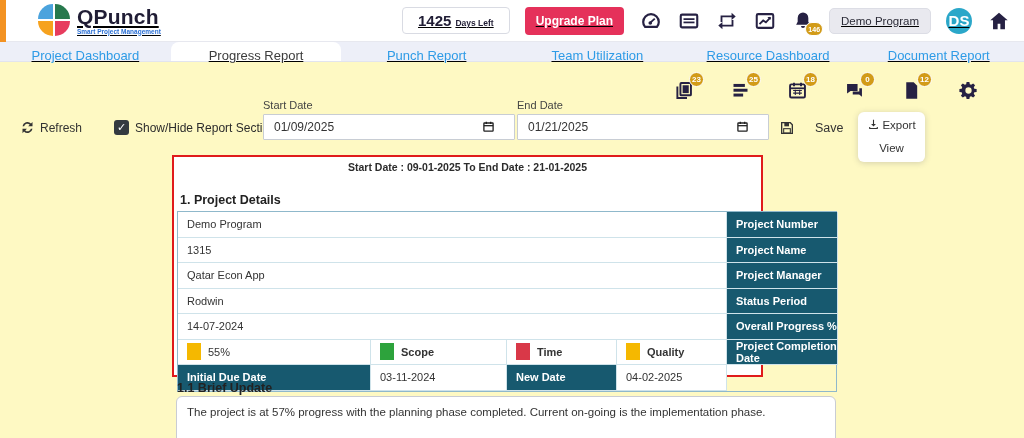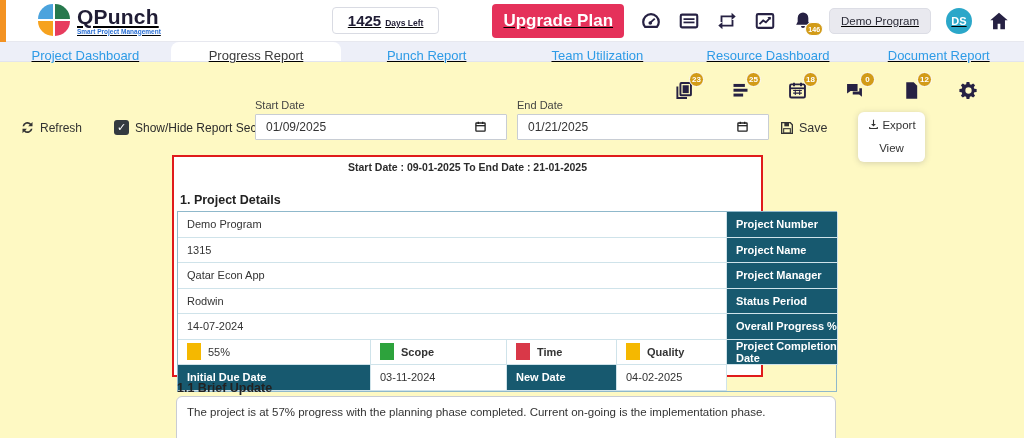--- a/index.html
+++ b/index.html
@@ -16,53 +16,53 @@
   .q-green  { left:17px; top:0; background:#27794d; border-radius:0 15px 0 0; }
   .q-orange { left:0;  top:17px; background:#f6a21e; border-radius:0 0 0 15px; }
   .q-pink   { left:17px; top:17px; background:#e73c5e; border-radius:0 0 15px 0; }
   .logo-title { font-size:21px; font-weight:700; color:#201d35; letter-spacing:.2px; line-height:20px; }
   .logo-sub { font-size:6.5px; font-weight:700; color:#2a6fd4; text-align:center; margin-top:1px; }
 
   .topbar-right { margin-left:auto; display:flex; align-items:center; gap:15px; padding-right:14px; }
   .days-left { display:flex; align-items:baseline; gap:4px; border:1px solid #d9dbe3; border-radius:4px; background:#fff; padding:4px 15px; color:#201d35; }
   .days-left .num { font-size:15px; font-weight:700; }
   .days-left .lbl { font-size:8.5px; font-weight:700; }
-  .upgrade-btn { background:#e5315a; color:#fff; border:none; border-radius:4px; font-size:17px; font-weight:700; padding:7px 11px; font-family:inherit; cursor:pointer;margin-left:38px; }
+  .upgrade-btn { background:#e5315a; color:#fff; border:none; border-radius:4px; font-size:12px; font-weight:700; padding:7px 11px; font-family:inherit; cursor:pointer; }
   .hicon { width:23px; height:23px; color:#262143; display:flex; align-items:center; justify-content:center; position:relative; background:none; border:none; padding:0; cursor:pointer; }
   .hicon svg { width:22px; height:22px; }
   .badge { position:absolute; background:#d29b18; color:#fff; font-weight:700; border:1.5px solid #fff; border-radius:9px; display:flex; align-items:center; justify-content:center; }
   .bell-badge { right:-9px; bottom:-4px; min-width:16px; height:14px; font-size:7px; padding:0 2px; }
   .program-btn { background:#e9e9ef; border:1px solid #dcdde5; color:#2c2c38; font-size:11.5px; border-radius:5px; padding:6px 11px; font-family:inherit; cursor:pointer; }
-  .avatar { width:26px; height:26px; border-radius:50%; background:#2ba7c9; color:#fff; font-size:11px; font-weight:700; display:flex; align-items:center; justify-content:center; cursor:pointer; }
+  .avatar { width:26px; height:26px; border-radius:50%; background:#2ba7c9; color:#fff; font-size:15px; font-weight:700; display:flex; align-items:center; justify-content:center; cursor:pointer; }
 
   
   .tabs { height:20px; background:#edeff8; display:flex; border-bottom:1px solid #e2e4ee; }
   .tab { flex:1; text-align:center; line-height:28px; font-size:13px; color:#2e9be6; cursor:pointer; }
   .tab.active { background:#fff; color:#3c3c3c; border-radius:8px 8px 0 0; }
 
   
   .toolbar-icons { position:absolute; top:79px; right:44px; display:flex; gap:33px; }
   .ticon { position:relative; width:24px; height:22px; color:#262143; background:none; border:none; padding:0; cursor:pointer; display:flex; align-items:center; justify-content:center; }
   .ticon svg { width:21px; height:21px; }
   .t-badge { top:-7px; right:-9px; min-width:15px; height:15px; font-size:8px; padding:0 1px; }
 
   
   .refresh-btn { position:absolute; left:20px; top:120px; display:flex; align-items:center; gap:5px; font-size:12px; color:#333; background:none; border:none; font-family:inherit; cursor:pointer; }
   .refresh-btn svg { width:15px; height:15px; }
   .toggle-wrap { position:absolute; left:114px; top:120px; display:flex; align-items:center; gap:6px; cursor:pointer; }
   .checkbox { width:15px; height:15px; background:#343a40; border-radius:3px; color:#fff; font-size:11px; display:flex; align-items:center; justify-content:center; }
   .toggle-label { font-size:12px; color:#2c2c2c; font-weight:400; }
   .date-field { position:absolute; width:240px; }
-  .date-field.start { left:255px; top:99px; }
+  .date-field.start { left:263px; top:99px; }
   .date-field.end { left:517px; top:99px; }
   .date-label { font-size:11px; color:#444; margin-bottom:3px; }
   .date-input-wrap { position:relative; }
   .date-input { width:252px; height:26px; border:1px solid #c8cdd4; border-radius:1px; font-size:12px; color:#333; padding:0 26px 0 10px; font-family:inherit; background:#fff; }
   .date-cal-icon { position:absolute; right:8px; top:6px; width:13px; height:13px; color:#222; pointer-events:none; }
-  .save-btn { position:absolute; left:779px; top:120px; display:flex; align-items:center; gap:4px; font-size:12.5px; color:#333; background:none; border:none; font-family:inherit; cursor:pointer; }
+  .save-btn { position:absolute; left:779px; top:120px; display:flex; align-items:center; gap:20px; font-size:12.5px; color:#333; background:none; border:none; font-family:inherit; cursor:pointer; }
   .save-btn svg { width:16px; height:16px; }
   .export-btn { position:absolute; left:858px; top:112px; width:67px; height:50px; background:#fff; border:none; border-radius:6px; box-shadow:0 1px 6px rgba(60,64,90,.22); font-size:11.5px; color:#333; font-family:inherit; cursor:pointer; display:flex; align-items:center; justify-content:center; padding:4px 6px; line-height:23px; }
   .export-btn svg { width:13px; height:13px; vertical-align:-2px; margin-right:2px; }
 
   
   .report-box { position:absolute; left:172px; top:155px; width:591px; height:222px; border:2px solid #e01b1b; background:#fff; padding-top:4px; }
   .date-range { text-align:center; font-size:10.5px; font-weight:700; color:#2c2c2c; }
   .section-title { font-size:12.5px; font-weight:700; color:#222; margin:20px 0 4px 6px; }
   .details-grid { display:grid; grid-template-columns:193px 136px 110px 110px 111px; margin-left:3px; width:660px; border:1px solid #8fb8cb; }
   .cell { height:25.5px; display:flex; align-items:center; font-size:11px; border-right:1px solid #cfe3ea; border-bottom:1px solid #cfe3ea; padding-left:9px; background:#fff; color:#333; }

